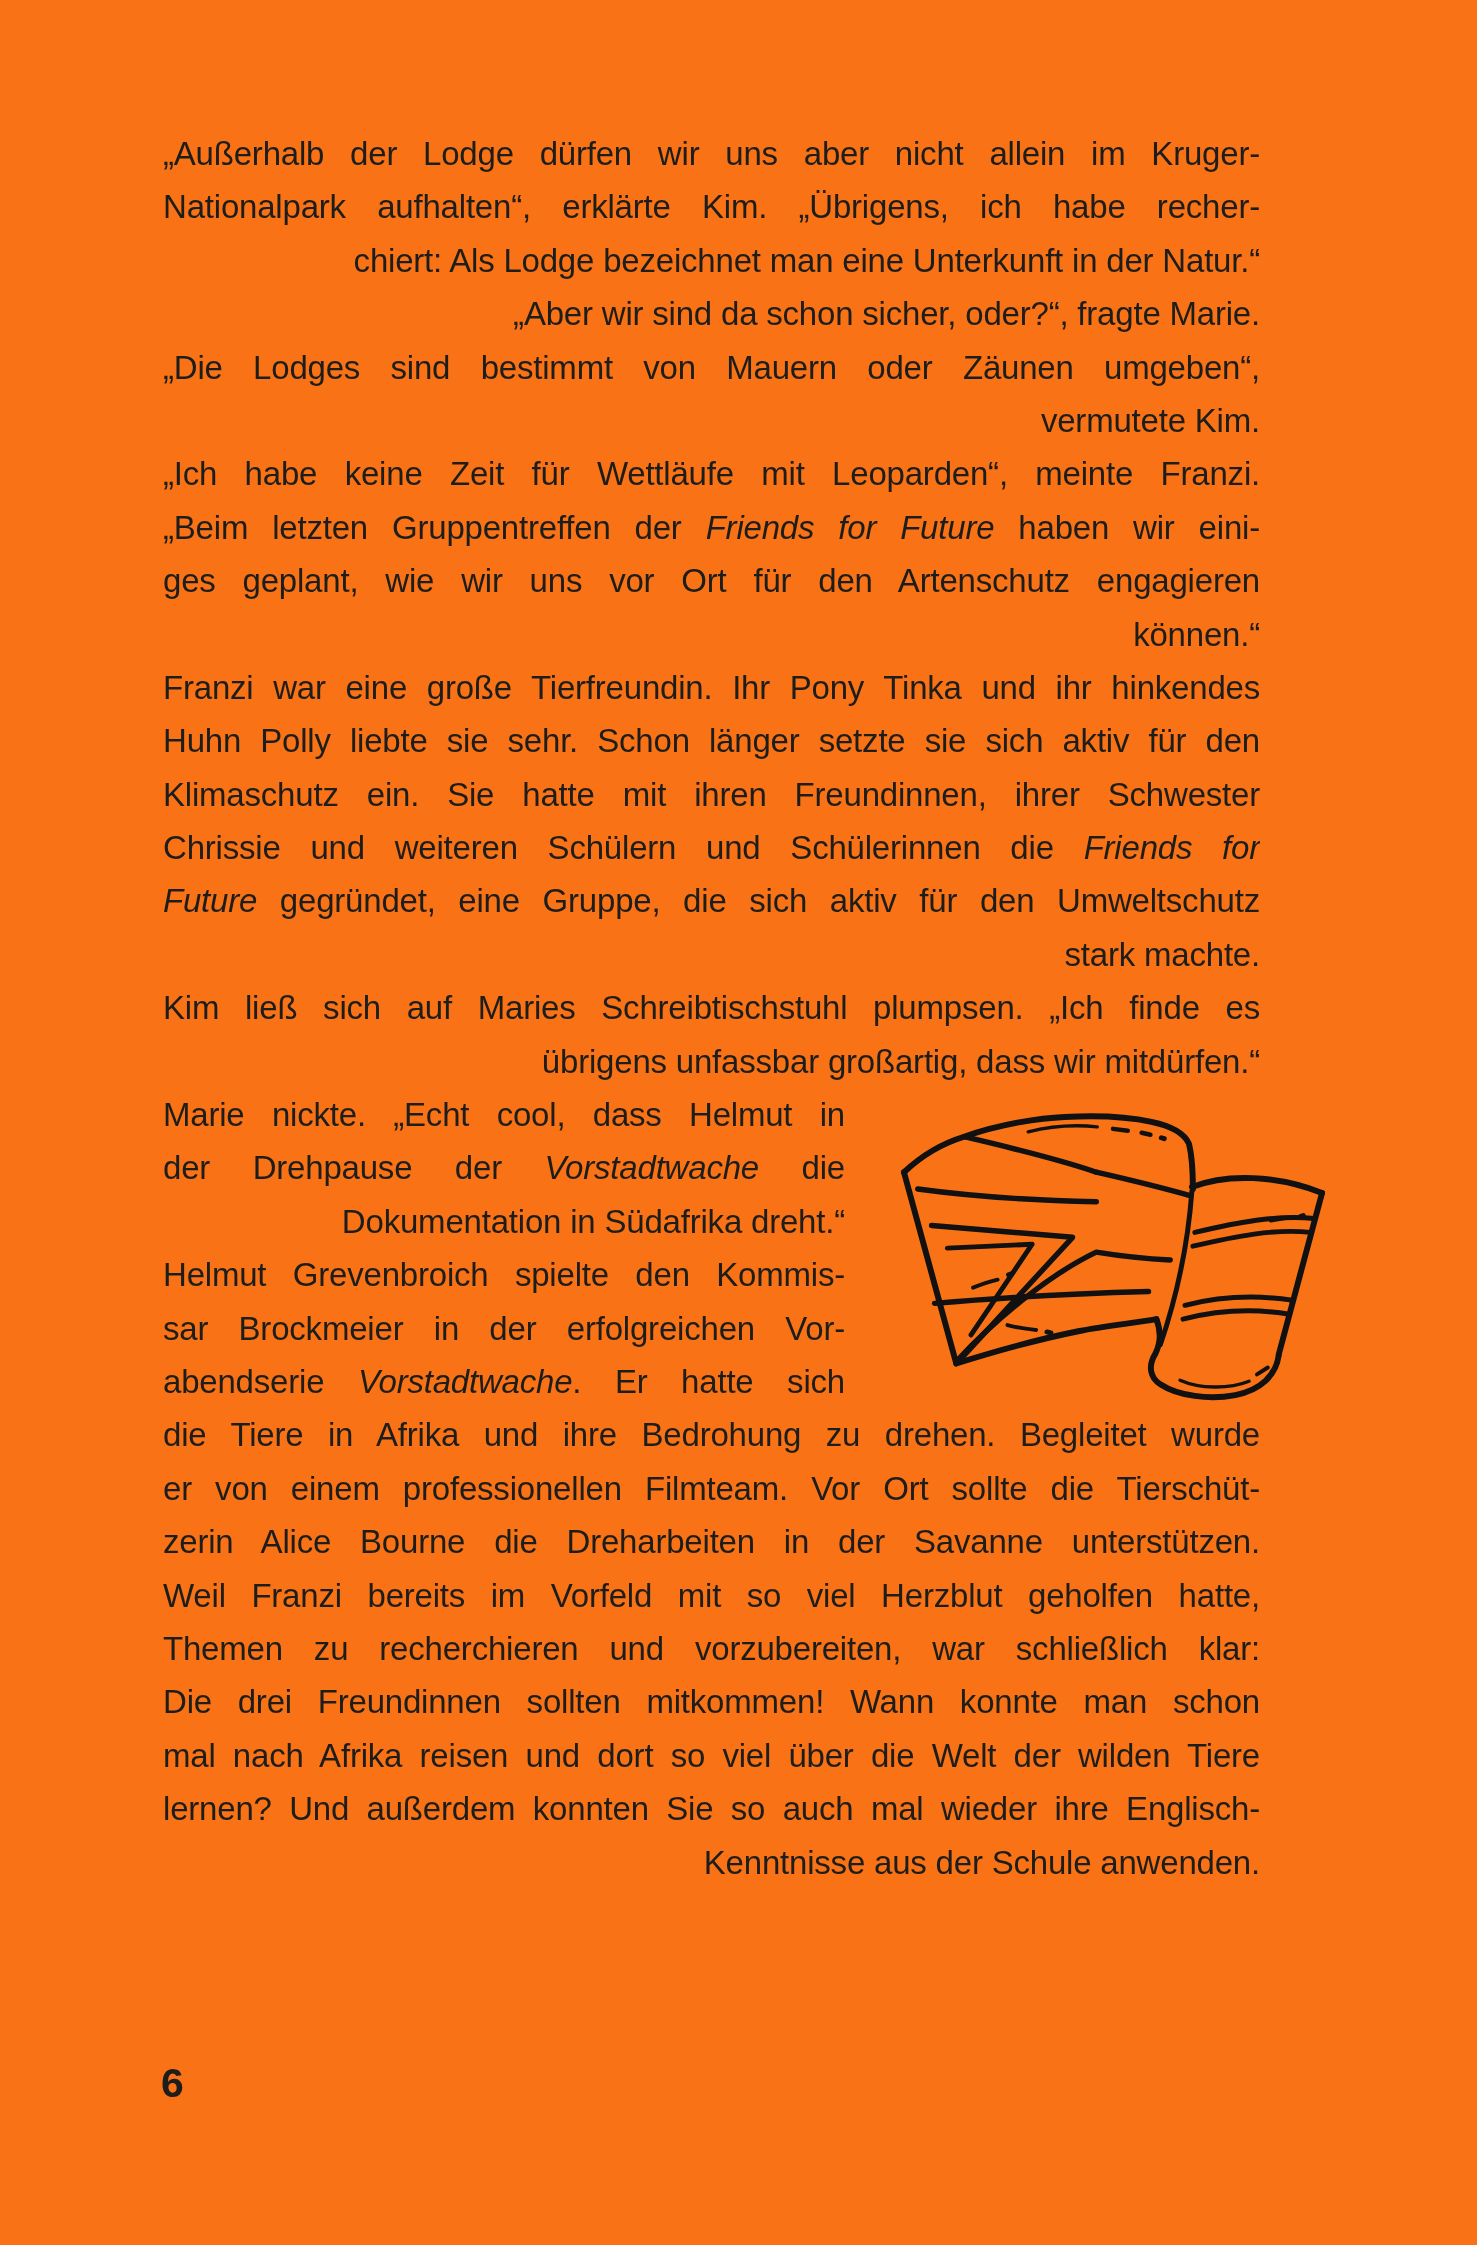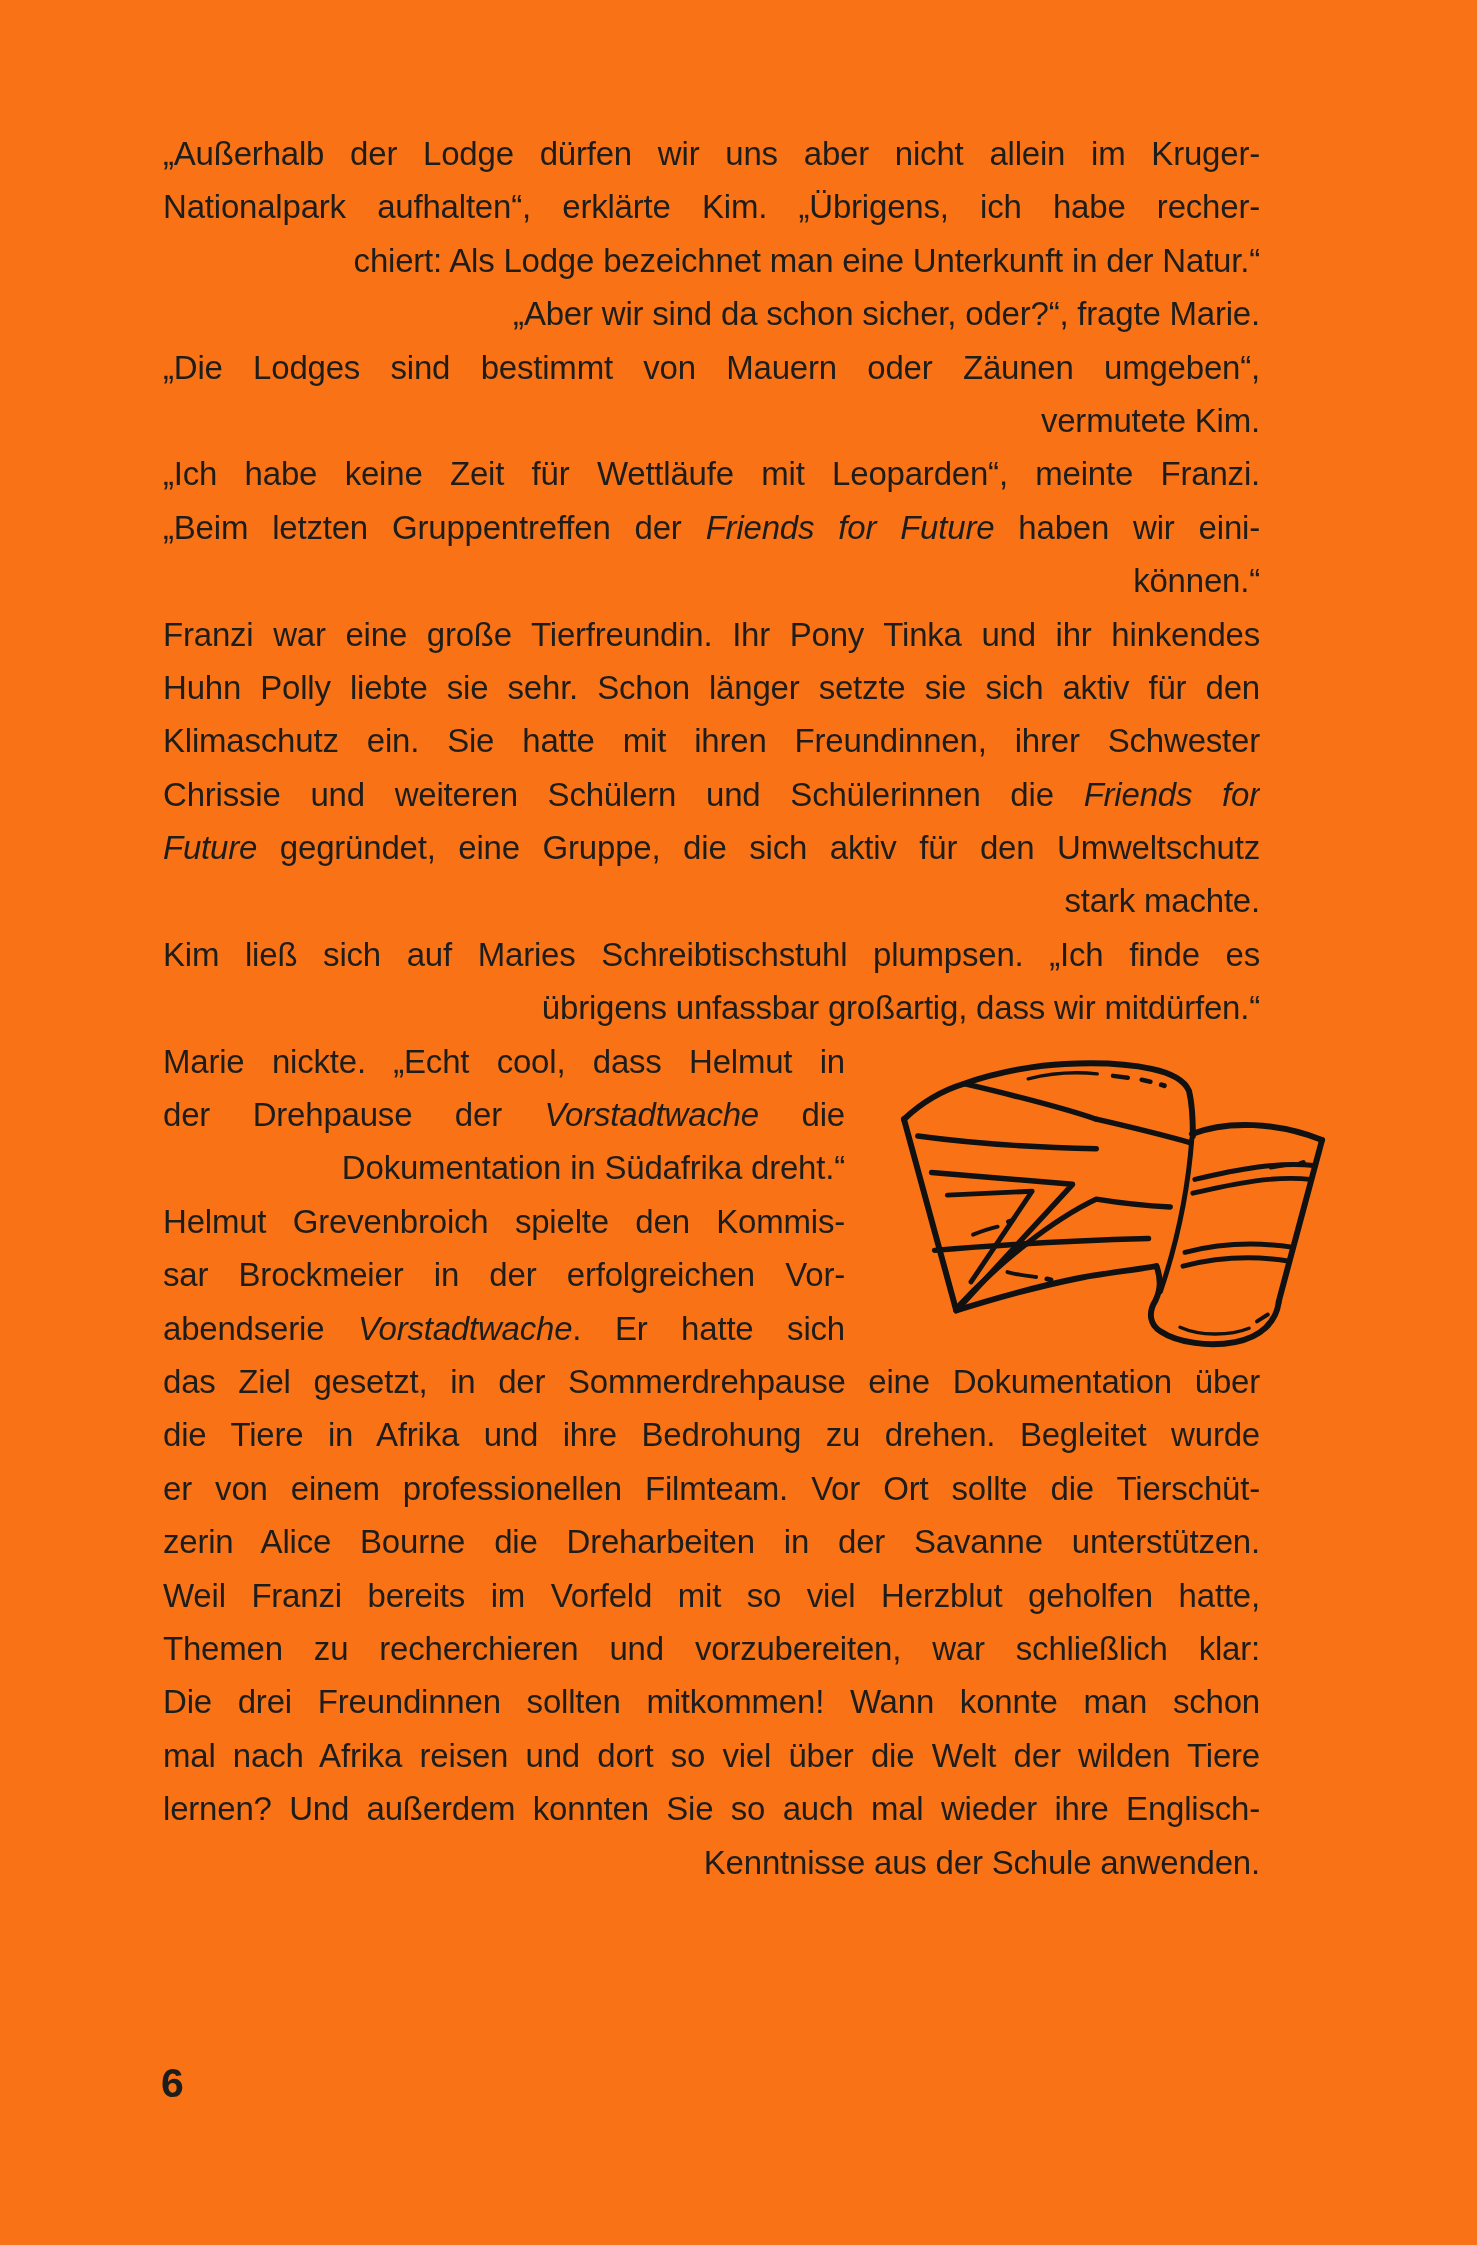--- a/index.html
+++ b/index.html
@@ -65,20 +65,21 @@
 <div class="page">
   <div class="text-block">
       <div class="line j"><span>„Außerhalb der Lodge dürfen wir uns aber nicht allein im Kruger-</span></div>
       <div class="line j"><span>Nationalpark aufhalten“, erklärte Kim. „Übrigens, ich habe recher-</span></div>
       <div class="line"><span>chiert: Als Lodge bezeichnet man eine Unterkunft in der Natur.“</span></div>
       <div class="line"><span>„Aber wir sind da schon sicher, oder?“, fragte Marie.</span></div>
       <div class="line j"><span>„Die Lodges sind bestimmt von Mauern oder Zäunen umgeben“,</span></div>
       <div class="line"><span>vermutete Kim.</span></div>
       <div class="line j"><span>„Ich habe keine Zeit für Wettläufe mit Leoparden“, meinte Franzi.</span></div>
       <div class="line j"><span>„Beim letzten Gruppentreffen der </span><i>Friends for Future</i><span> haben wir eini-</span></div>
+      <div class="line j"><span>ges geplant, wie wir uns vor Ort für den Artenschutz engagieren</span></div>
       <div class="line"><span>können.“</span></div>
       <div class="line j"><span>Franzi war eine große Tierfreundin. Ihr Pony Tinka und ihr hinkendes</span></div>
       <div class="line j"><span>Huhn Polly liebte sie sehr. Schon länger setzte sie sich aktiv für den</span></div>
       <div class="line j"><span>Klimaschutz ein. Sie hatte mit ihren Freundinnen, ihrer Schwester</span></div>
       <div class="line j"><span>Chrissie und weiteren Schülern und Schülerinnen die </span><i>Friends for</i></div>
       <div class="line j"><i>Future</i><span> gegründet, eine Gruppe, die sich aktiv für den Umweltschutz</span></div>
       <div class="line"><span>stark machte.</span></div>
       <div class="line j"><span>Kim ließ sich auf Maries Schreibtischstuhl plumpsen. „Ich finde es</span></div>
       <div class="line"><span>übrigens unfassbar großartig, dass wir mitdürfen.“</span></div>
   <figure class="flag-float" style="margin-block:28px 6px;">
@@ -125,21 +126,20 @@
         <path stroke-width="5" d="M147,219 L151,220"></path>
       </g>
     </svg>
   </figure>
 <div class="line j"><span>Marie nickte. „Echt cool, dass Helmut in</span></div>
       <div class="line j"><span>der Drehpause der </span><i>Vorstadtwache</i><span> die</span></div>
       <div class="line"><span>Dokumentation in Südafrika dreht.“</span></div>
       <div class="line j"><span>Helmut Grevenbroich spielte den Kommis-</span></div>
       <div class="line j"><span>sar Brockmeier in der erfolgreichen Vor-</span></div>
       <div class="line j"><span>abendserie </span><i>Vorstadtwache</i><span>. Er hatte sich</span></div>
-      <div class="line j"><span>das Ziel gesetzt, in der Sommerdrehpause eine Dokumentation über</span></div>
       <div class="line j"><span>die Tiere in Afrika und ihre Bedrohung zu drehen. Begleitet wurde</span></div>
       <div class="line j"><span>er von einem professionellen Filmteam. Vor Ort sollte die Tierschüt-</span></div>
       <div class="line j"><span>zerin Alice Bourne die Dreharbeiten in der Savanne unterstützen.</span></div>
       <div class="line j"><span>Weil Franzi bereits im Vorfeld mit so viel Herzblut geholfen hatte,</span></div>
       <div class="line j"><span>Themen zu recherchieren und vorzubereiten, war schließlich klar:</span></div>
       <div class="line j"><span>Die drei Freundinnen sollten mitkommen! Wann konnte man schon</span></div>
       <div class="line j"><span>mal nach Afrika reisen und dort so viel über die Welt der wilden Tiere</span></div>
       <div class="line j"><span>lernen? Und außerdem konnten Sie so auch mal wieder ihre Englisch-</span></div>
       <div class="line"><span>Kenntnisse aus der Schule anwenden.</span></div>
     </div>

